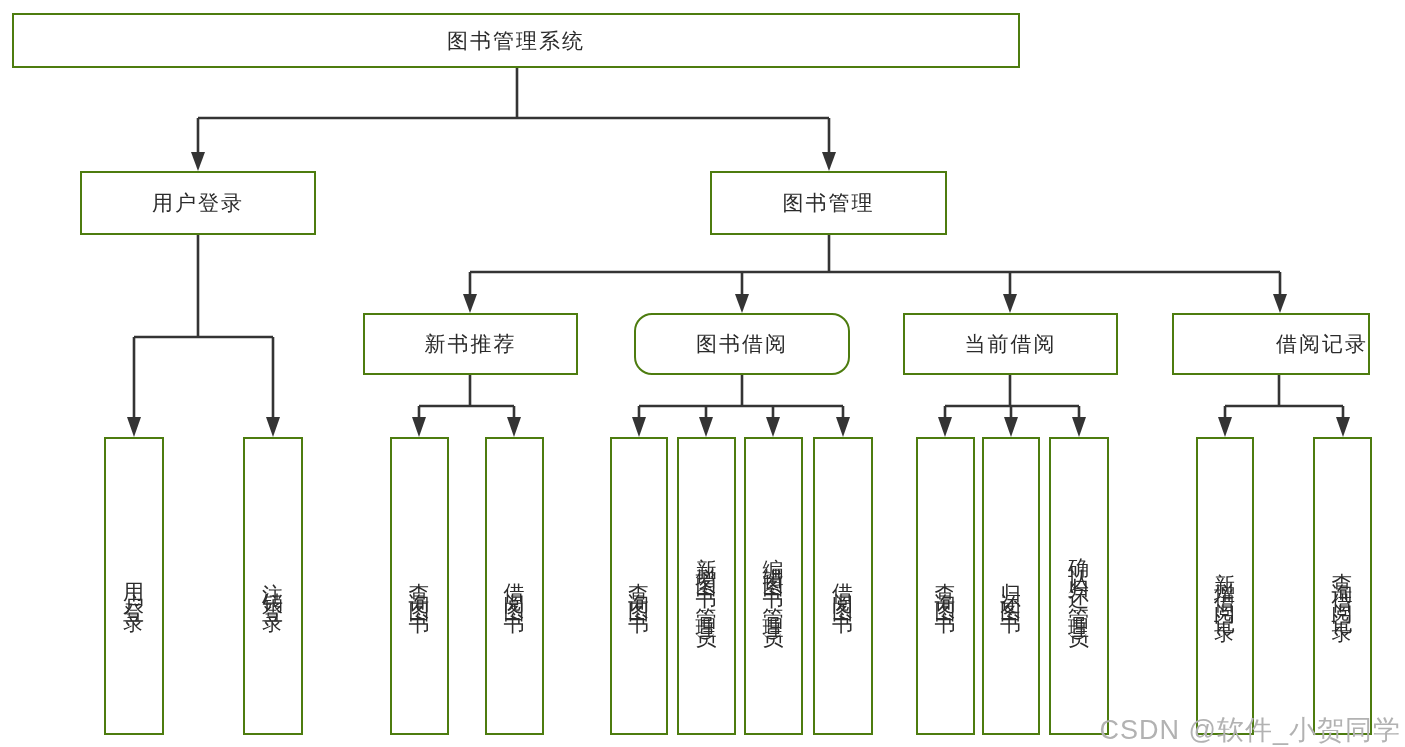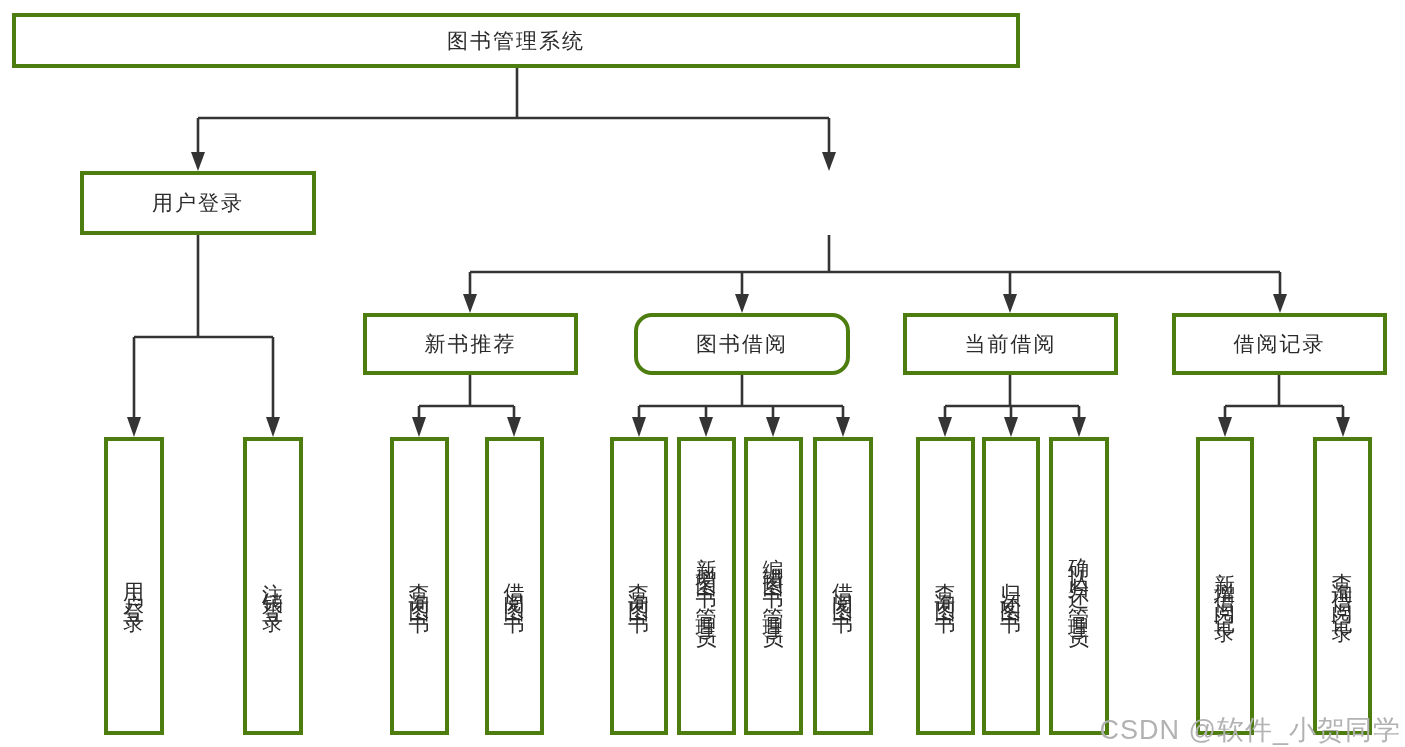--- a/index.html
+++ b/index.html
@@ -13,21 +13,21 @@
   }
   #wires {
     position: absolute;
     left: 0; top: 0;
     width: 1405px; height: 747px;
     z-index: 0;
   }
   .node {
     position: absolute;
     box-sizing: border-box;
-    border: 4px solid #4d7c0f;
+    border: 2px solid #4d7c0f;
     background: #ffffff;
     display: flex;
     align-items: center;
     justify-content: center;
     color: #2b2b2b;
     z-index: 1;
   }
   .hnode { font-size: 21px; letter-spacing: 2px; }
   .root  { left: 12px;  top: 13px;  width: 1008px; height: 55px; }
   .vnode { top: 437px; height: 298px; }
@@ -39,21 +39,21 @@
     line-height: 1;
     white-space: nowrap;
   }
   
   .n-user-login    { left: 80px;  top: 171px; width: 236px; height: 64px; }
   .n-book-mgmt     { left: 710px; top: 171px; width: 237px; height: 64px; }
   
   .n-new-book      { left: 363px;  top: 313px; width: 215px; height: 62px; }
   .n-book-borrow   { left: 634px;  top: 313px; width: 216px; height: 62px; border-radius: 18px; }
   .n-cur-borrow    { left: 903px;  top: 313px; width: 215px; height: 62px; }
-  .n-borrow-rec    { left: 1172px; top: 313px; width: 215px; height: 62px; }
+  .n-borrow-rec    { left: 1172px; top: 313px; width: 198px; height: 62px; justify-content: flex-end; }
   
   .leaf-1  { left: 104px;  width: 60px; }
   .leaf-2  { left: 243px;  width: 60px; }
   .leaf-3  { left: 390px;  width: 59px; }
   .leaf-4  { left: 485px;  width: 59px; }
   .leaf-5  { left: 610px;  width: 58px; }
   .leaf-6  { left: 677px;  width: 59px; }
   .leaf-7  { left: 744px;  width: 59px; }
   .leaf-8  { left: 813px;  width: 60px; }
   .leaf-9  { left: 916px;  width: 59px; }
@@ -120,20 +120,23 @@
     </g>
   </svg>
 
   <div class="node hnode root">
     <span>图书管理系统</span>
   </div>
 
   <div class="node hnode n-user-login">
     <span>用户登录</span>
   </div>
+  <div class="node hnode n-book-mgmt">
+    <span>图书管理</span>
+  </div>
 
   <div class="node hnode n-new-book">
     <span>新书推荐</span>
   </div>
   <div class="node hnode n-book-borrow">
     <span>图书借阅</span>
   </div>
   <div class="node hnode n-cur-borrow">
     <span>当前借阅</span>
   </div>

